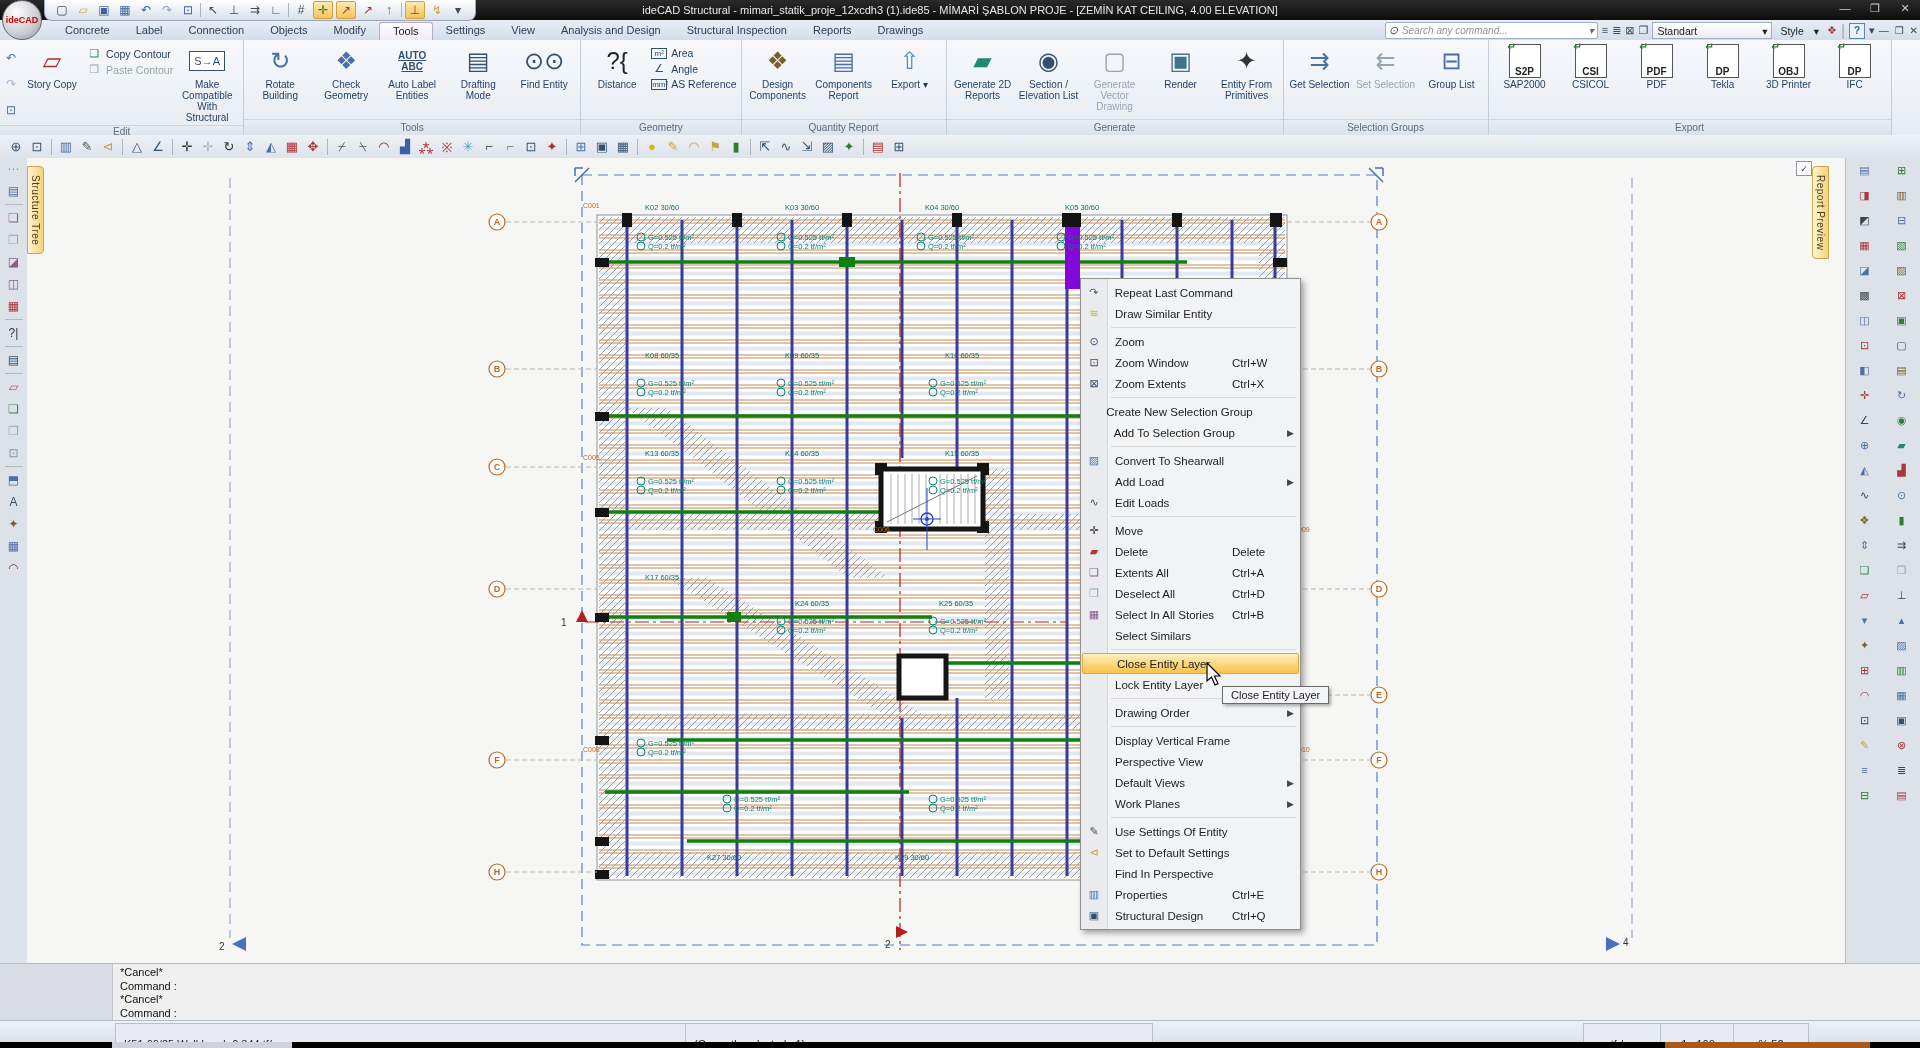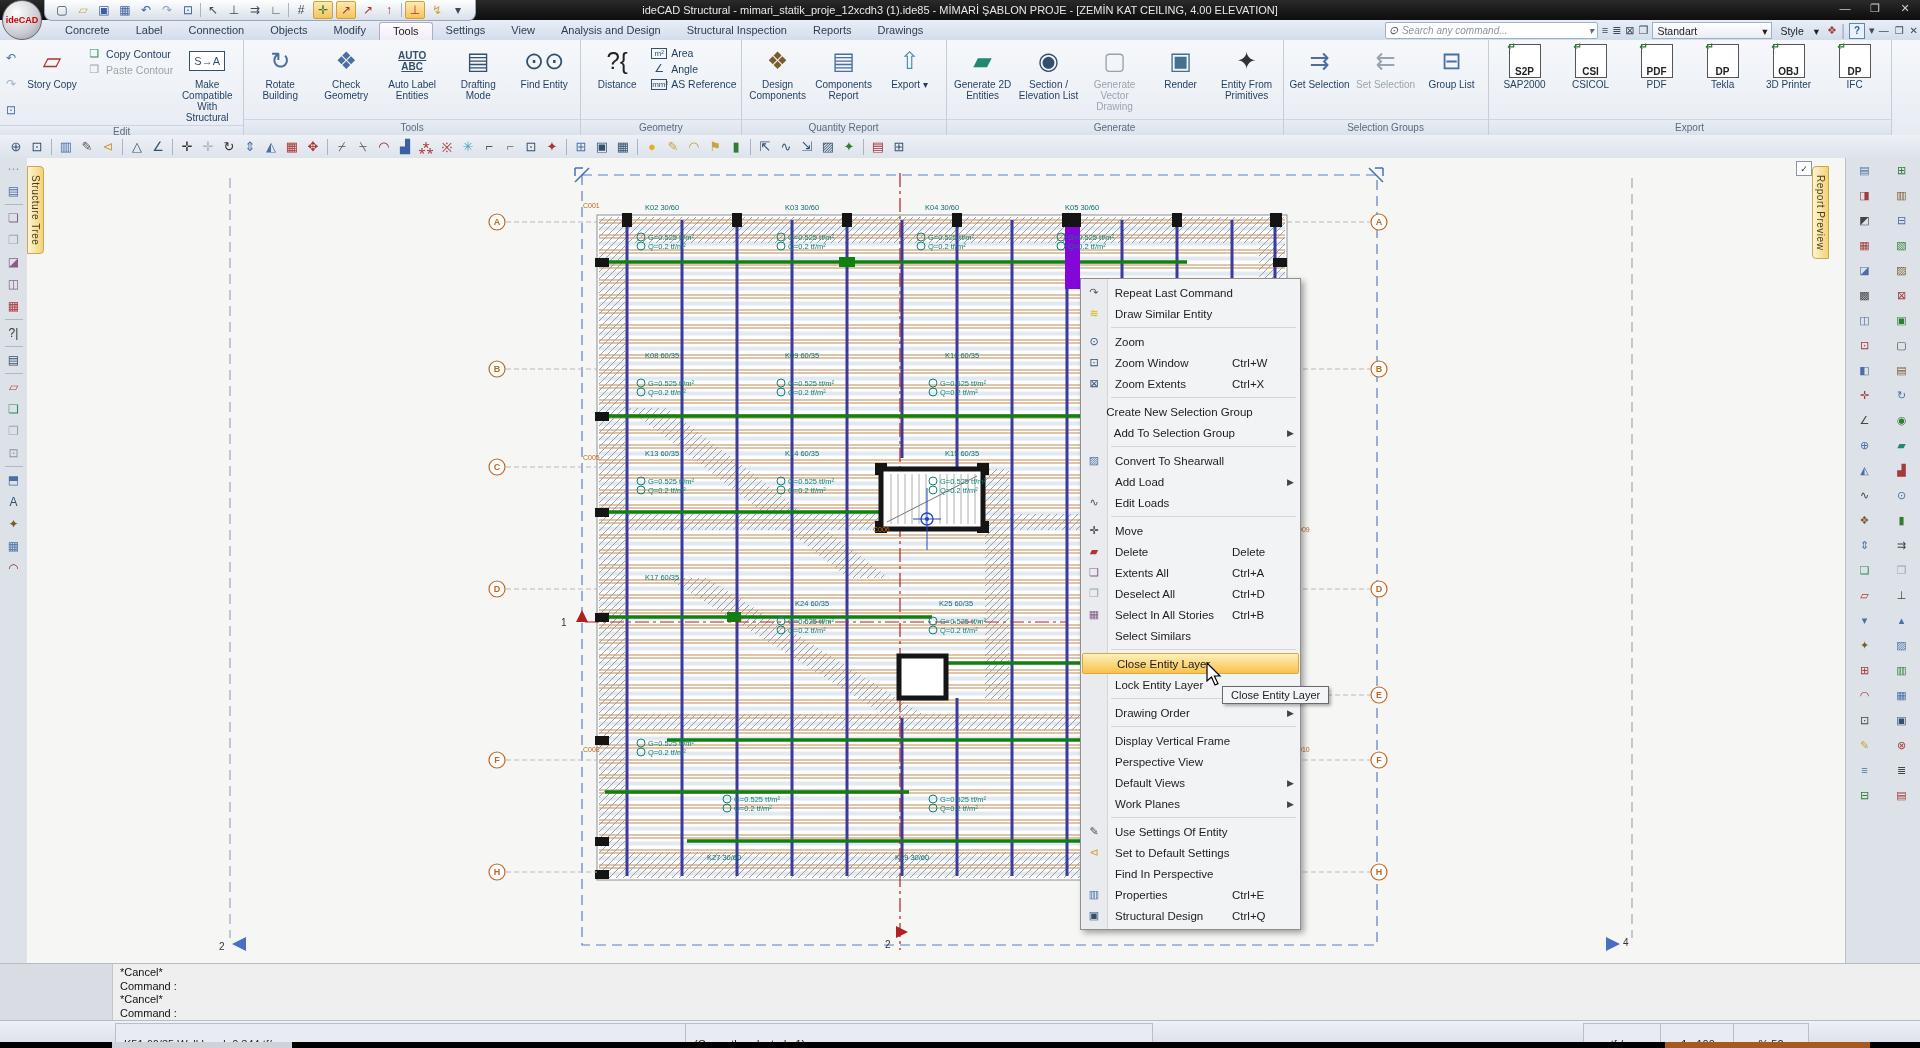--- a/index.html
+++ b/index.html
@@ -261,21 +261,21 @@
           <div class="ricon" style="color: rgb(74, 143, 192);">⇧</div>
           <div class="rtext">Export ▾</div>
         </div>
       </div>
       <div class="rlabel">Quantity Report</div>
     </div>
     <div class="rgroup">
       <div class="rbody">
         <div class="rbig">
           <div class="ricon" style="color: rgb(31, 138, 112);">▰</div>
-          <div class="rtext">Generate 2D Entities</div>
+          <div class="rtext">Generate 2D Reports</div>
         </div>
         <div class="rbig">
           <div class="ricon" style="color: rgb(51, 80, 110);">◉</div>
           <div class="rtext">Section / Elevation List</div>
         </div>
         <div class="rbig disabled">
           <div class="ricon" style="color: rgb(154, 164, 174);">▢</div>
           <div class="rtext">Generate Vector Drawing</div>
         </div>
         <div class="rbig">

